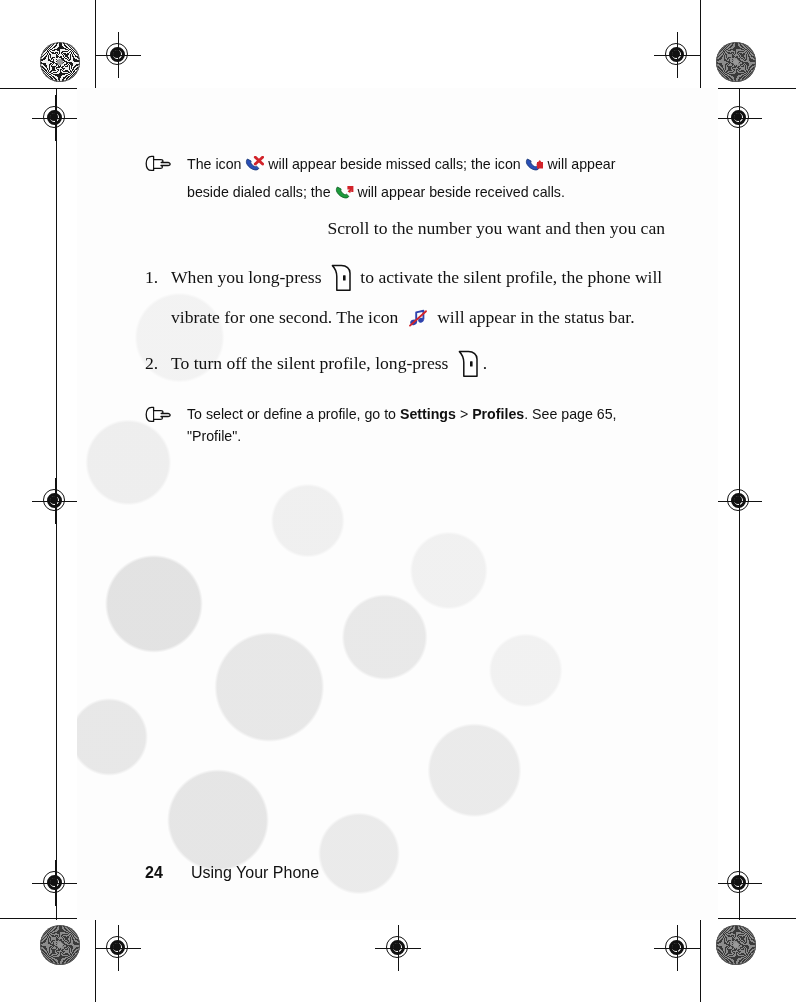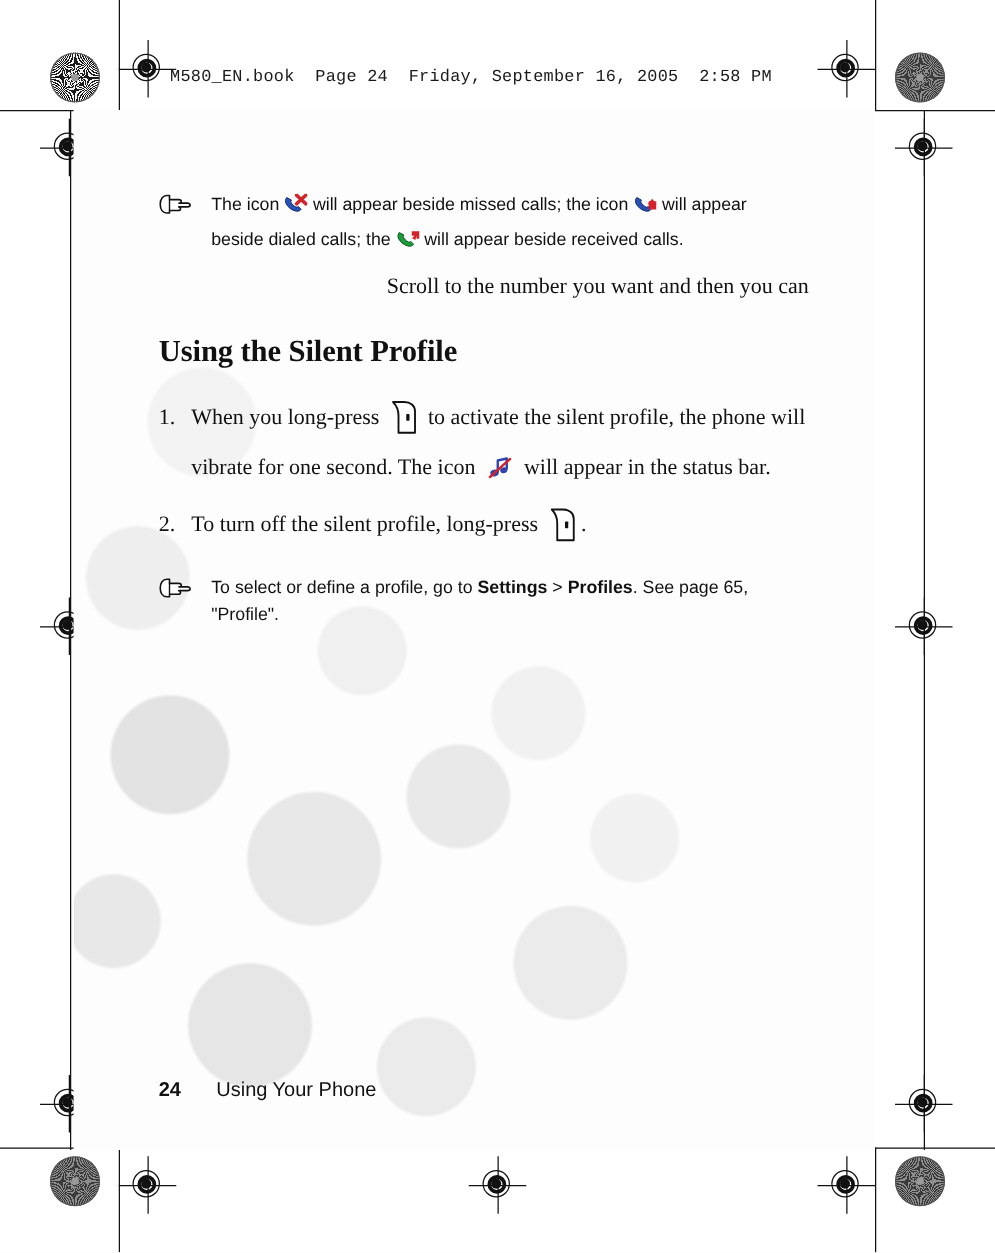--- a/index.html
+++ b/index.html
@@ -99,21 +99,21 @@
     font-family: "Liberation Mono", monospace;
     font-size: 13.5px;
     letter-spacing: 0.2px;
     color: #1a1a1a;
     white-space: pre;
   }
 
   
   #sheet {
     position: absolute;
-    left: 59px;
+    left: 77px;
     top: 88px;
     width: 641px;
     height: 832px;
     overflow: hidden;
     background-color: #fbfbfb;
     background-image:
       radial-gradient(circle at 12% 62%, rgba(205,205,205,0.55) 0 46px, rgba(255,255,255,0) 49px),
       radial-gradient(circle at 30% 72%, rgba(210,210,210,0.5) 0 52px, rgba(255,255,255,0) 55px),
       radial-gradient(circle at 48% 66%, rgba(208,208,208,0.45) 0 40px, rgba(255,255,255,0) 43px),
       radial-gradient(circle at 22% 88%, rgba(206,206,206,0.5) 0 48px, rgba(255,255,255,0) 51px),
@@ -334,21 +334,20 @@
   <div class="cropmark" style="left:700px; top:0; width:1.4px; height:88px;"></div>
   <div class="cropmark" style="left:0; top:88px; width:96px; height:1.4px;"></div>
   <div class="cropmark" style="left:700px; top:88px; width:96px; height:1.4px;"></div>
   <div class="cropmark" style="left:56px; top:88px; width:1.4px; height:832px;"></div>
   <div class="cropmark" style="left:739px; top:88px; width:1.4px; height:832px;"></div>
   <div class="cropmark" style="left:0; top:918px; width:96px; height:1.4px;"></div>
   <div class="cropmark" style="left:700px; top:918px; width:96px; height:1.4px;"></div>
   <div class="cropmark" style="left:95px; top:918px; width:1.4px; height:84px;"></div>
   <div class="cropmark" style="left:700px; top:918px; width:1.4px; height:84px;"></div>
 
-  <div class="header-line">M580_EN.book  Page 24  Friday, September 16, 2005  2:58 PM</div>
 
   <div id="sheet">
 
     <div id="content">
 
       <div class="note">
         <span class="ico hand">
           <svg width="27" height="17" viewBox="0 0 27 17">
             <path d="M6.5 1.4 C3.2 1.4 1.2 4.2 1.2 8.4 C1.2 12.6 3.2 15.4 6.5 15.4 L8.6 15.4 L8.6 13.4 L15.4 13.4 C16.6 13.4 17.4 12.8 17.4 11.9 C17.4 11.1 16.8 10.6 16.0 10.5 L23.0 10.5 C24.2 10.5 25.1 9.9 25.1 9.0 C25.1 8.1 24.2 7.5 23.0 7.5 L16.2 7.5 C17.3 7.4 18.0 6.9 18.0 6.1 C18.0 5.3 17.2 4.7 16.0 4.7 L8.6 4.7 L8.6 1.4 Z" fill="#ffffff" stroke="#111111" stroke-width="1.3" stroke-linejoin="round"></path>
             <path d="M8.6 4.7 L8.6 13.4" fill="none" stroke="#111111" stroke-width="1.1"></path>
@@ -381,21 +380,20 @@
           </span>
           <span>will appear beside received calls.</span>
         </span>
       </div>
 
       <div class="para" style="margin-top:10px;">Scroll to the number you want and then you can</div>
 
       <ul class="bullets" style="margin-top:6px;">
       </ul>
 
-      <h2 class="section" style="margin-top:26px;">Using the Silent Profile</h2>
 
 
       <ol class="steps" style="margin-top:16px;">
         <li>
           <span>When you long-press</span>
           <span class="ico" style="vertical-align:-9px; margin:0 4px;">
             <svg width="22" height="28" viewBox="0 0 22 28">
               <path d="M20.0 26.2 L20.0 9.0 C20.0 4.6 16.4 1.6 11.4 1.6 L2.4 1.6 C5.4 4.6 6.8 8.2 6.8 12.6 L6.8 26.2 Z" fill="#ffffff" stroke="#111111" stroke-width="1.5" stroke-linejoin="round"></path>
               <rect x="13.0" y="11.2" width="2.6" height="5.4" rx="0.6" fill="#111111"></rect>
             </svg>

